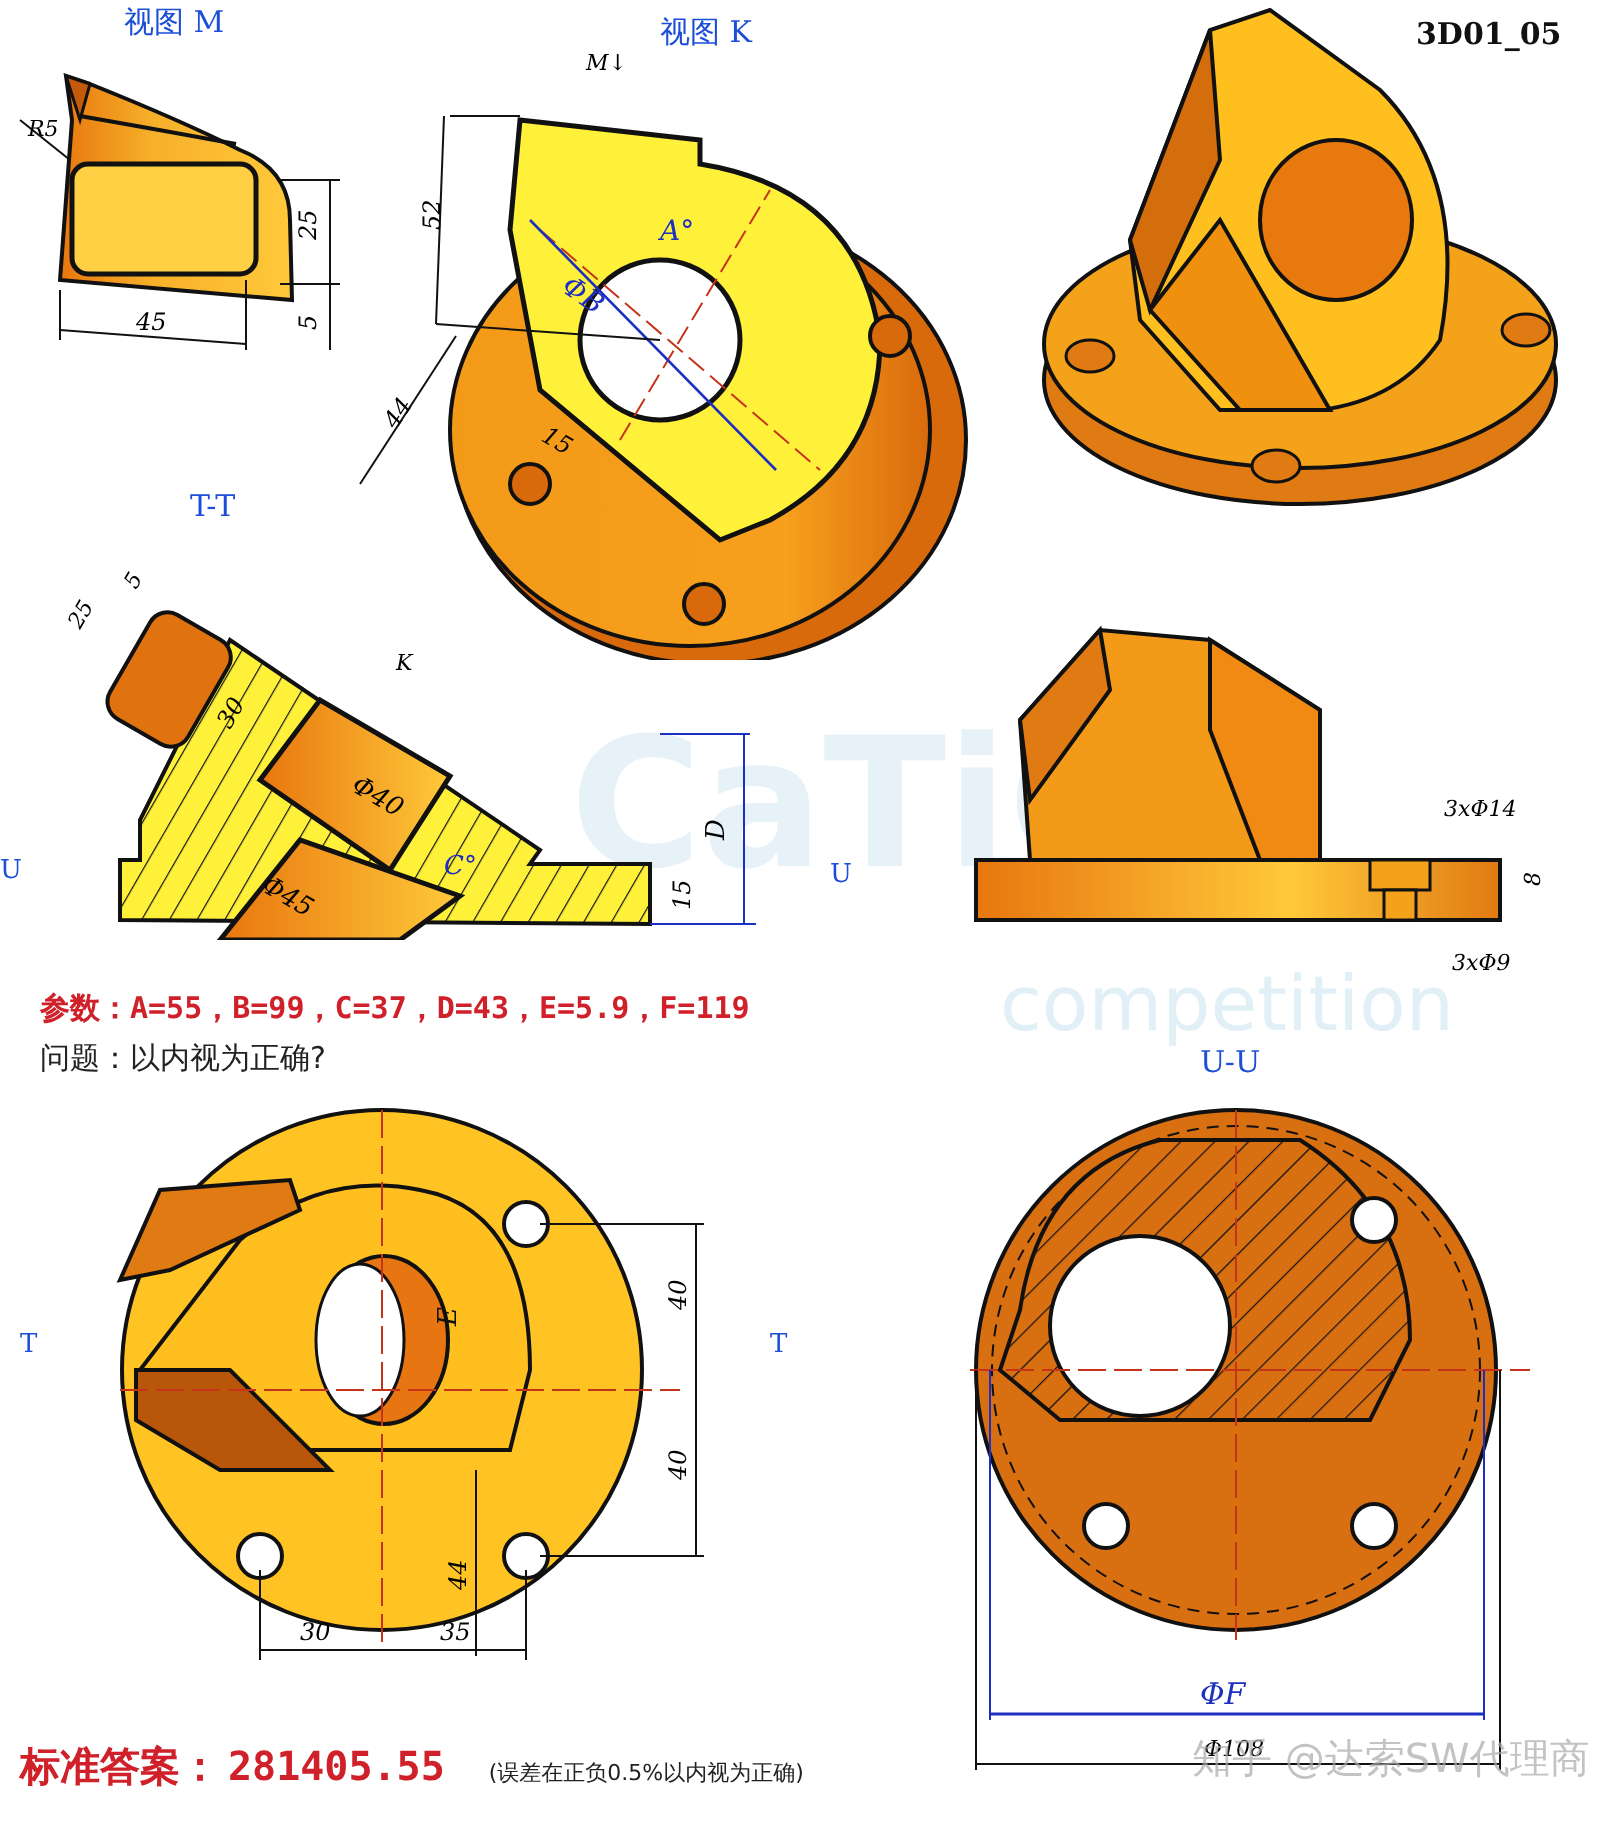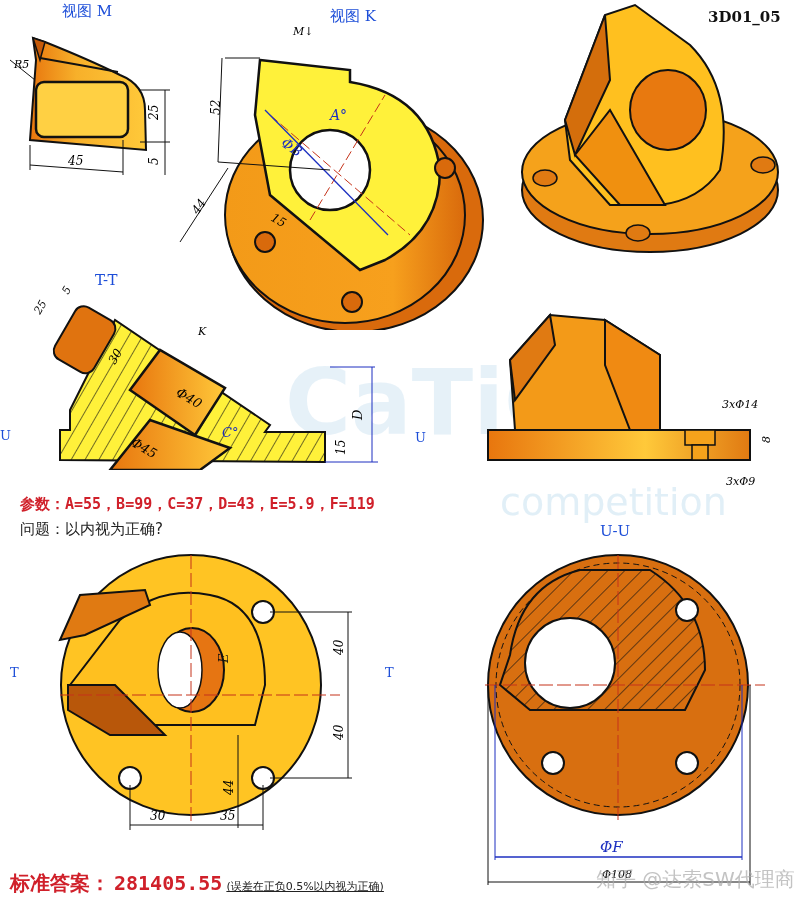--- a/index.html
+++ b/index.html
@@ -18,21 +18,21 @@
 </style>
 </head>
 <body>
 
 <div class="abs wm-big" style="left:285px;top:350px;">CaTiCs</div>
 <div class="abs wm-comp" style="left:500px;top:480px;">competition</div>
 
 <div class="abs label" style="left:62px;top:2px;">视图 M</div>
 <div class="abs label" style="left:330px;top:7px;">视图 K</div>
 <div class="abs code" style="left:708px;top:8px;">3D01_05</div>
-<div class="abs label" style="left:95px;top:244px;margin-top:27px;">T-T</div>
+<div class="abs label" style="left:95px;top:244px;">T-T</div>
 <div class="abs label" style="left:600px;top:522px;">U-U</div>
 
 <svg class="abs" style="left:0;top:20px;" width="200" height="170">
   <defs>
     <linearGradient id="gM" x1="0" x2="1">
         <stop offset="0" stop-color="#e8760e"></stop>
         <stop offset="0.4" stop-color="#f7b02a"></stop>
         <stop offset="1" stop-color="#ffc93a"></stop>
       </linearGradient>
   </defs>
@@ -201,15 +201,15 @@
   <text x="120" y="307" font-size="15" fill="#1c2fc0">ΦF</text>
   <line x1="8" y1="140" x2="8" y2="340" stroke="#111"></line>
     <line x1="270" y1="140" x2="270" y2="340" stroke="#111"></line>
   <line x1="8" y1="337" x2="270" y2="337" stroke="#111"></line>
   <text x="122" y="333" font-size="11">Φ108</text>
 </svg>
 
 <div class="abs" style="left:10px;top:870px;display:flex;align-items:baseline;gap:4px;">
   <span class="answer">标准答案：</span>
   <span class="answer">281405.55</span>
-  <span class="note" style="text-decoration:underline;">(误差在正负0.5%以内视为正确)</span>
+  <span class="note" style="margin-left:18px;">(误差在正负0.5%以内视为正确)</span>
 </div>
 <div class="abs watermark" style="left:560px;top:866px;">知乎 @达索SW代理商</div>
 
 </body></html>

